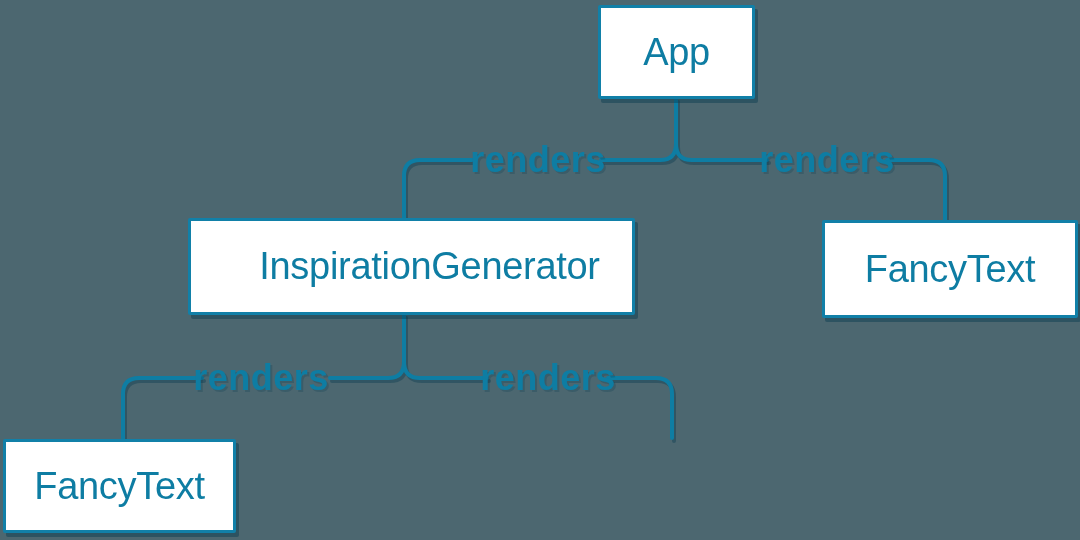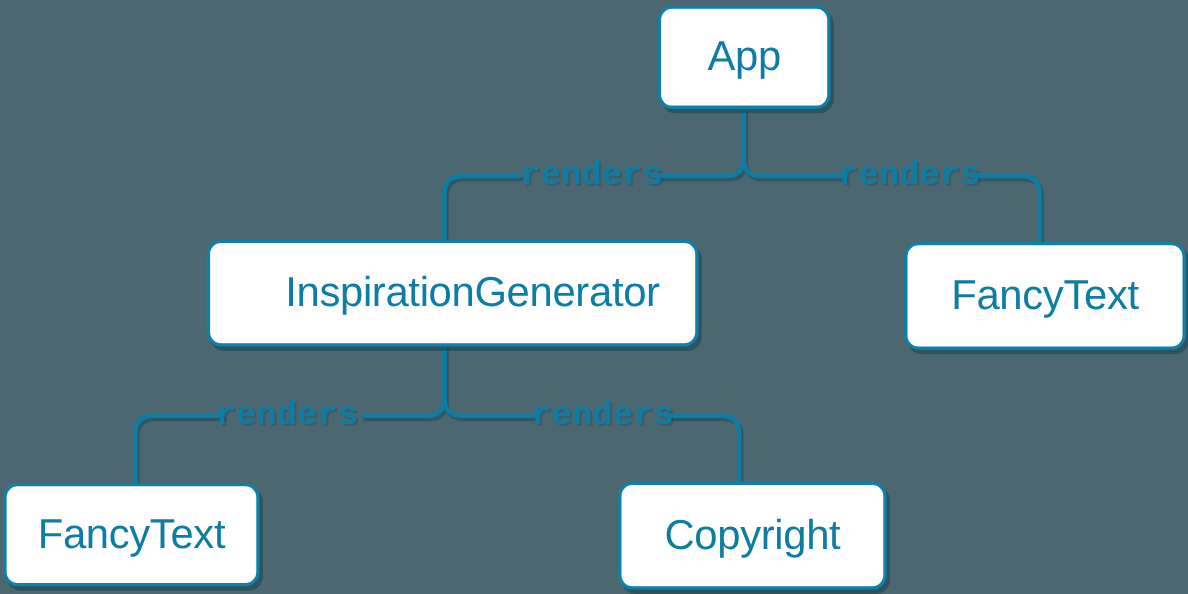--- a/index.html
+++ b/index.html
@@ -16,34 +16,33 @@
     font-family:"Liberation Sans","DejaVu Sans",sans-serif;
   }
   .stage{position:relative;width:1080px;height:540px;}
   .edges-svg{position:absolute;left:0;top:0;
     filter:drop-shadow(2px 3px 0 rgba(9,59,80,0.40));}
   .edges-svg path{stroke:var(--accent);stroke-width:4;fill:none;stroke-linecap:round;}
   .node{
     position:absolute;box-sizing:border-box;
     background:var(--node-fill);
     border:3px solid var(--node-border);
-    border-radius:13px;
+    border-radius:2px;
     box-shadow:3px 4px 0 var(--shadow);
     display:flex;align-items:center;justify-content:center;
     color:var(--accent);
     font-size:38px;font-weight:500;letter-spacing:-0.3px;
     white-space:nowrap;
   }
   .edge-label{
     position:absolute;transform:translate(-50%,-50%);
     color:var(--accent);
-    font-size:30px;font-weight:700;letter-spacing:0.5px;
+    font-size:36px;font-weight:700;letter-spacing:0.5px;
     text-shadow:2px 2px 0 rgba(9,59,80,0.25);
     white-space:nowrap;
-    font-family:Liberation Mono, monospace;
   }
   
   .node-app{left:598px;top:5px;width:157px;height:94px;}
   .node-inspiration-generator{left:188px;top:218px;width:447px;height:97px;padding-left:36px;}
   .node-fancy-text-top{left:822px;top:220px;width:256px;height:98px;}
   .node-fancy-text-bottom{left:3px;top:439px;width:233px;height:94px;}
   .node-copyright{left:562px;top:438px;width:244px;height:98px;}
   
   .edge-label-1{left:538px;top:160px;}
   .edge-label-2{left:827px;top:160px;}
@@ -79,22 +78,19 @@
   </div>
 
   <div class="node node-fancy-text-top">
     <span>FancyText</span>
   </div>
 
   <div class="node node-fancy-text-bottom">
     <span>FancyText</span>
   </div>
 
-  <div class="node node-copyright">
-    <span>Copyright</span>
-  </div>
 
   <div class="edge-label edge-label-1">renders</div>
   <div class="edge-label edge-label-2">renders</div>
   <div class="edge-label edge-label-3">renders</div>
   <div class="edge-label edge-label-4">renders</div>
 
 </div>
 
 </body></html>

